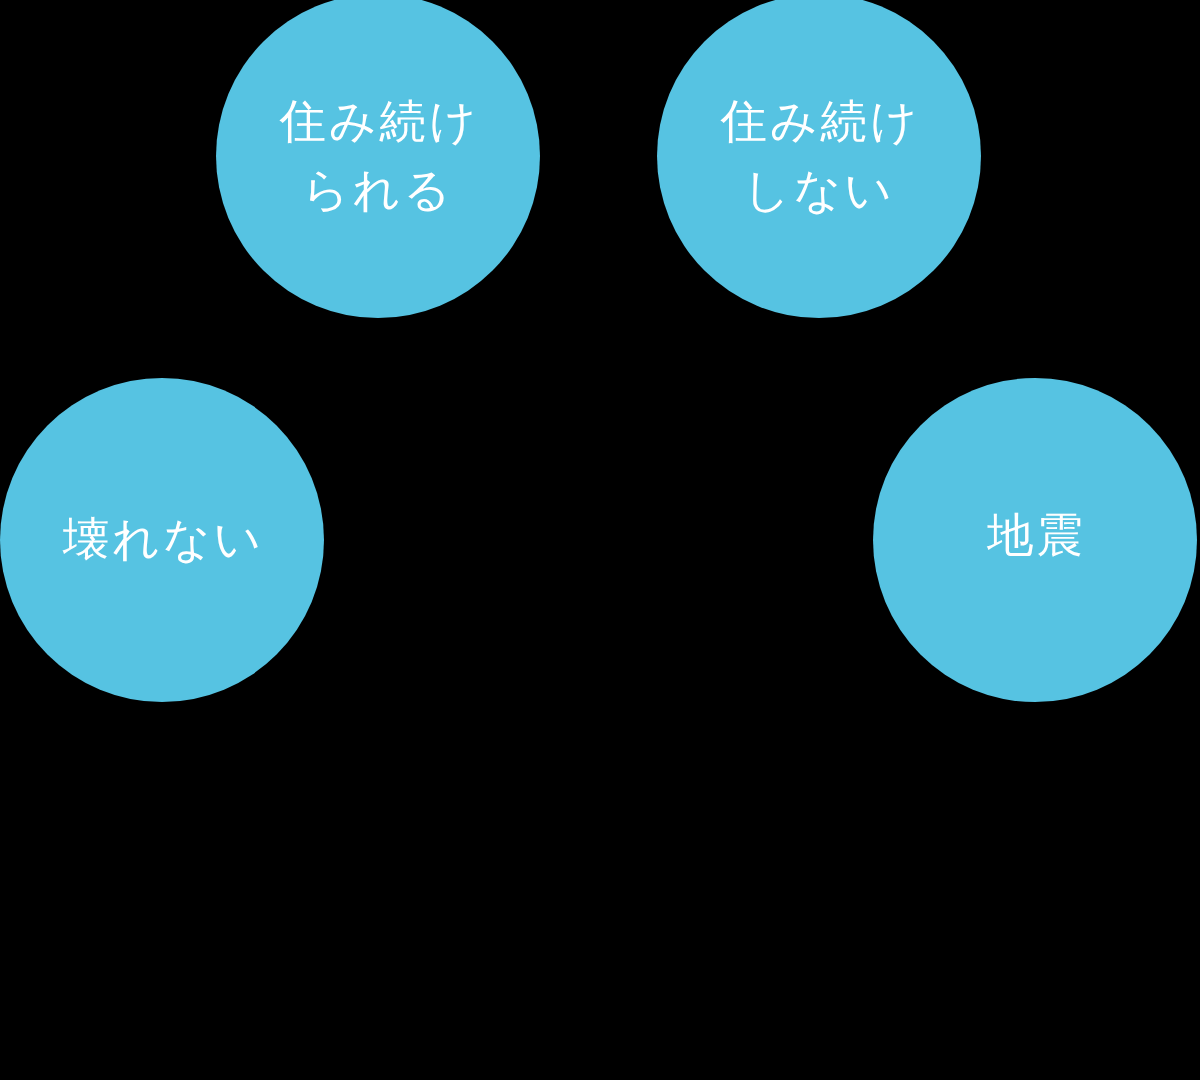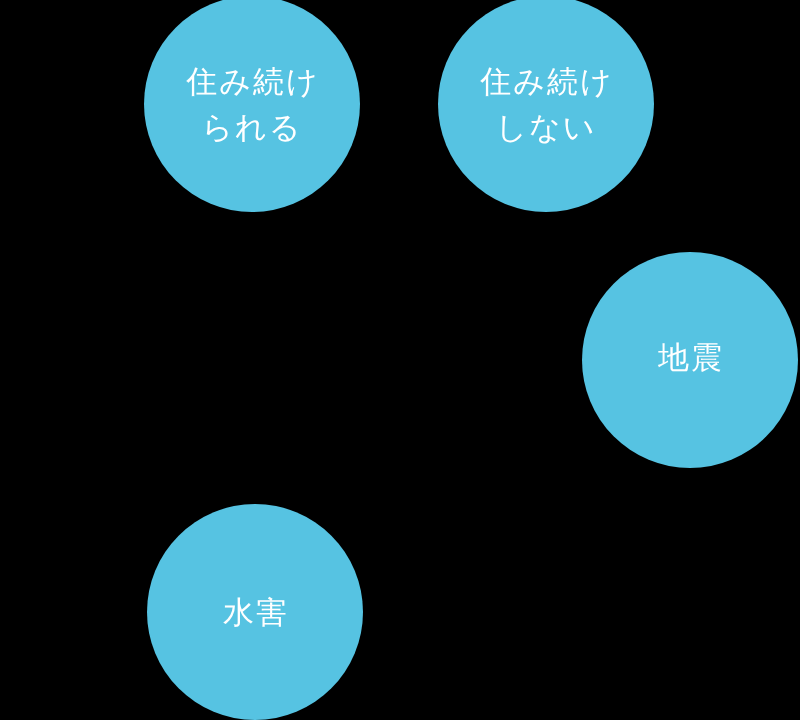--- a/index.html
+++ b/index.html
@@ -54,23 +54,23 @@
   <div class="circle c1">
     <span class="circle-label">住み続け
 られる</span>
   </div>
 
   <div class="circle c2">
     <span class="circle-label">住み続け
 しない</span>
   </div>
 
+  <div class="circle c3">
+    <span class="circle-label">壊れない</span>
+  </div>
 
   <div class="circle c4">
     <span class="circle-label">地震</span>
   </div>
 
-  <div class="circle c5">
-    <span class="circle-label">水害</span>
-  </div>
 
 
 </div>
 
 </body></html>

